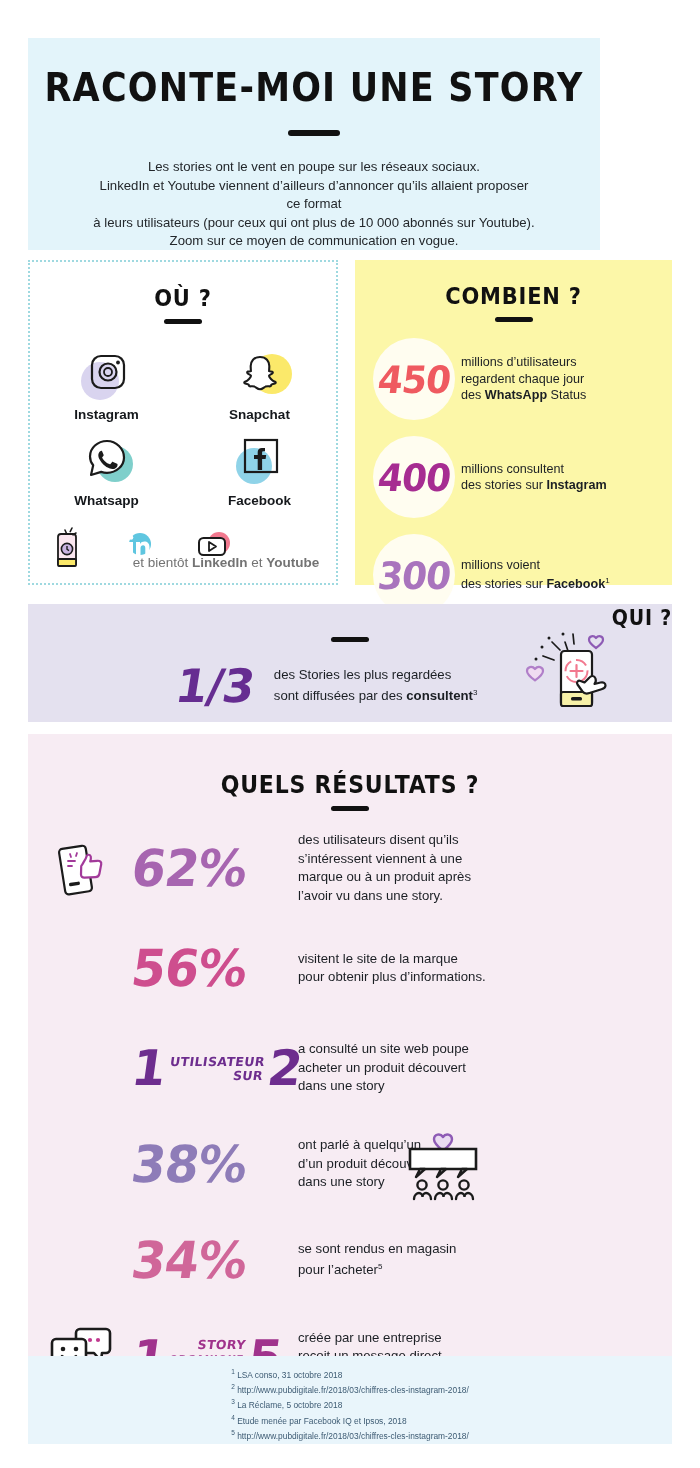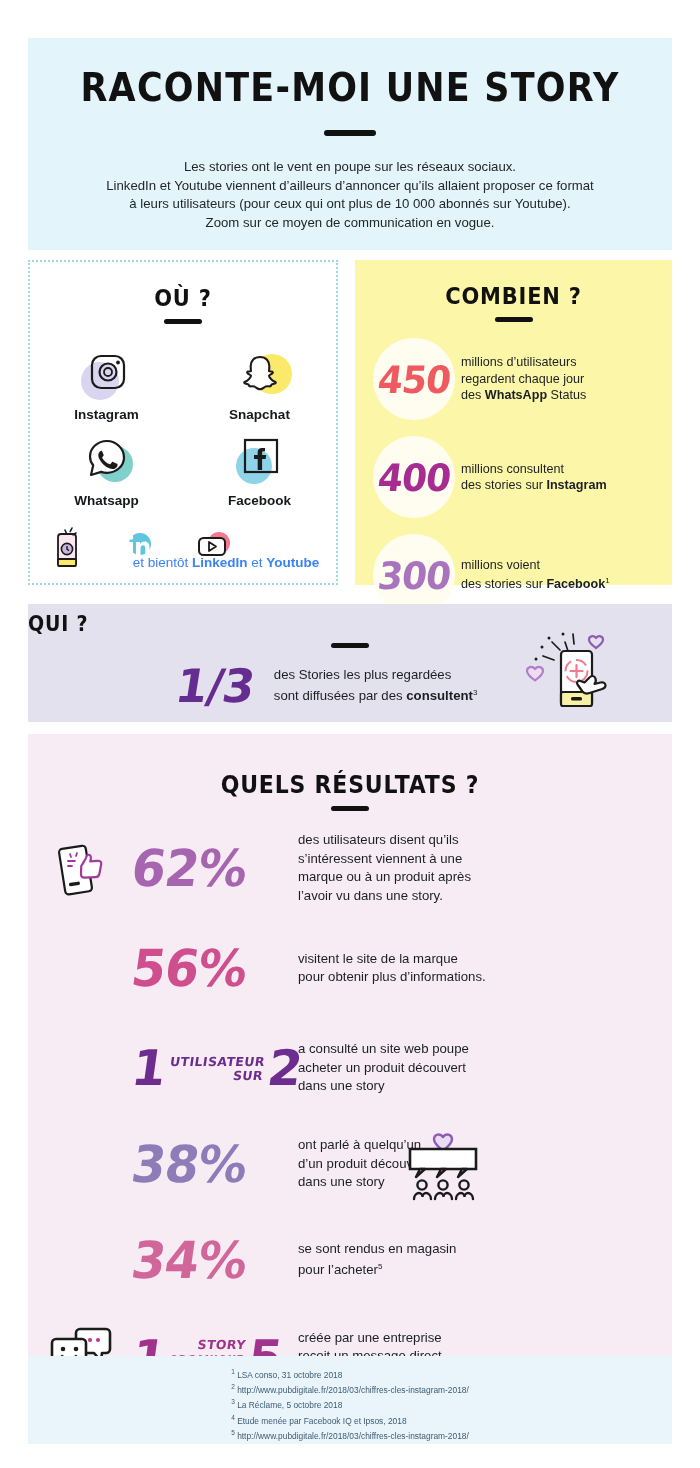--- a/index.html
+++ b/index.html
@@ -7,21 +7,21 @@
     width: 700px; height: 1468px;
     background: #ffffff;
     font-family: "Liberation Sans", sans-serif;
     color: #1b1b1b;
     overflow: hidden;
   }
   .page { position: relative; width: 700px; height: 1468px; background: #fff; }
 
   
   .header {
-    position: absolute; left: 28px; top: 38px; width: 644px; height: 212px;
+    position: absolute; left: 28px; top: 38px; width: 572px; height: 212px;
     background: #e3f4fa;
     text-align: center;
   }
   .title {
     margin-top: 30px;
     font-family: "DejaVu Sans", sans-serif;
     font-weight: bold;
     font-size: 35px;
     letter-spacing: 1.2px;
     color: #111;
@@ -53,21 +53,21 @@
   .social-grid { margin-top: 22px; display: flex; flex-wrap: wrap; }
   .social-cell { width: 50%; text-align: center; margin-bottom: 10px; }
   .ic { width: 56px; height: 56px; margin: 0 auto; position: relative; }
   .blob { position: absolute; border-radius: 50%; }
   .social-label { margin-top: 5px; font-size: 13.5px; font-weight: bold; color: #15181c; }
 
   .soon-row {
     display: flex; align-items: flex-end; justify-content: center;
     margin-top: 4px; gap: 2px; padding: 0 6px;
   }
-  .soon-text { font-size: 13.5px; color: #3b82f6; padding-bottom: 4px; }
+  .soon-text { font-size: 13.5px; color: #737373; padding-bottom: 4px; }
   .soon-text b { font-weight: bold; }
 
   
   .combien-panel {
     position: absolute; left: 355px; top: 260px; width: 317px; height: 325px;
     background: #fcf7a8; text-align: center;
   }
   .combien-panel .panel-title { margin-top: 24px; }
   .stat-row { display: flex; align-items: center; margin-top: 16px; padding-left: 18px; }
   .stat-circle {
@@ -81,21 +81,21 @@
   .stat-text { text-align: left; margin-left: 6px; font-size: 12.6px; line-height: 16.5px; color: #1b1f24; }
   .stat-text b { font-weight: bold; }
   sup { font-size: 8px; vertical-align: super; }
 
   
   .qui-panel {
     position: absolute; left: 28px; top: 604px; width: 644px; height: 118px;
     background: #e4e1ef;
   }
   .qui-title {
-    position: absolute; left: 0; right: 0; top: 8px; text-align: left;
+    position: absolute; left: 0; right: 0; top: 2px; text-align: right;
   }
   .qui-title .panel-title { font-size: 19px; }
   .qui-body { position: absolute; left: 148px; top: 55px; display: flex; align-items: center; }
   .big-frac {
     font-family: "DejaVu Sans", sans-serif; font-weight: bold; font-size: 46px;
     color: #662d91; transform: skewX(-9deg); letter-spacing: -1px;
   }
   .qui-text { margin-left: 20px; font-size: 13.2px; line-height: 18px; color: #1b1f24; }
   .qui-text b { font-weight: bold; }
   .qui-icon { position: absolute; left: 488px; top: 12px; }

